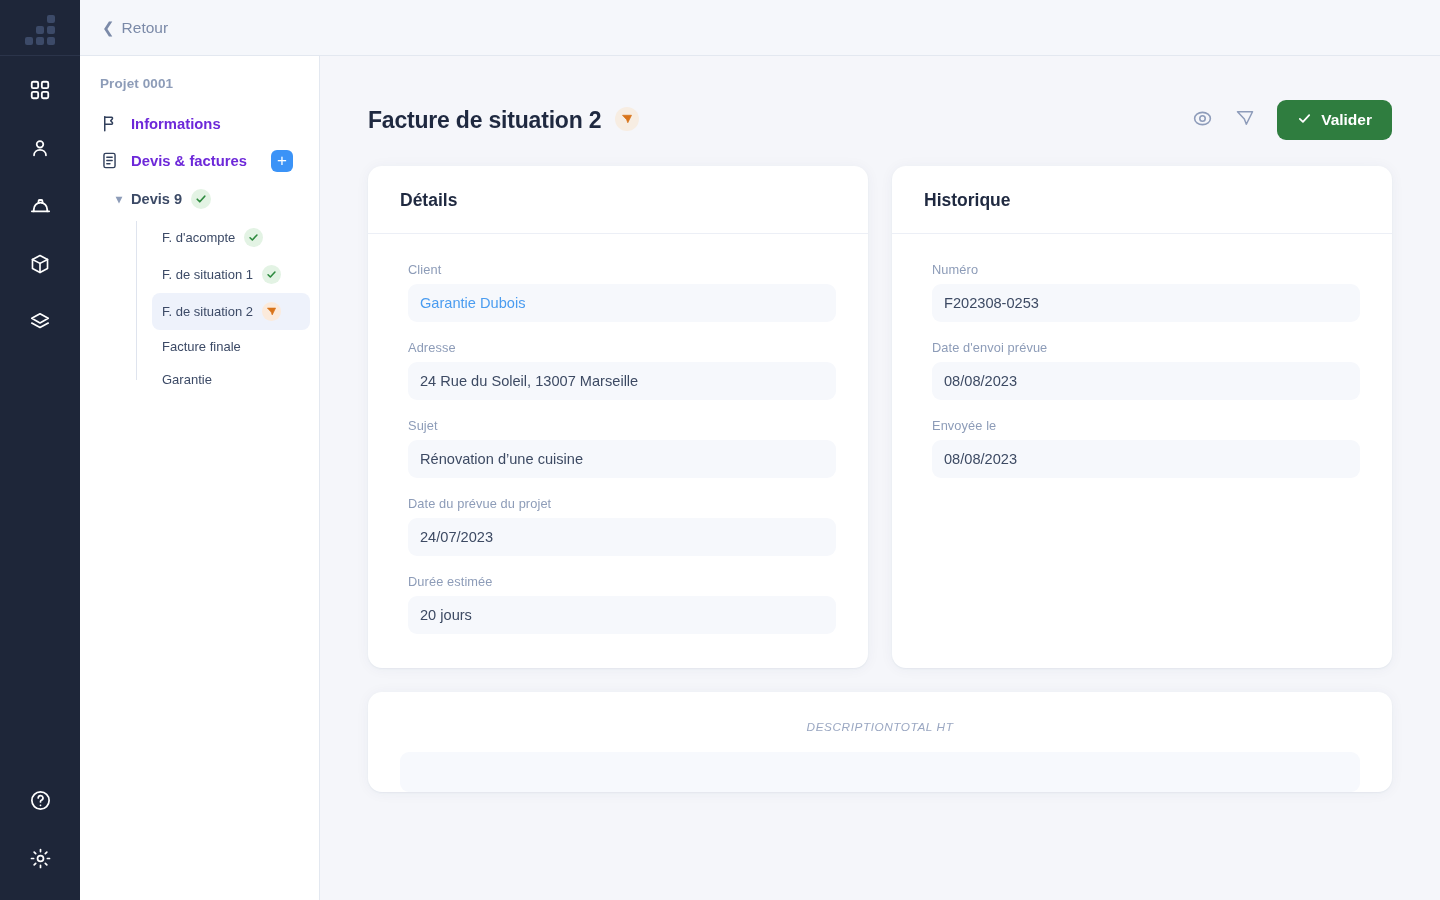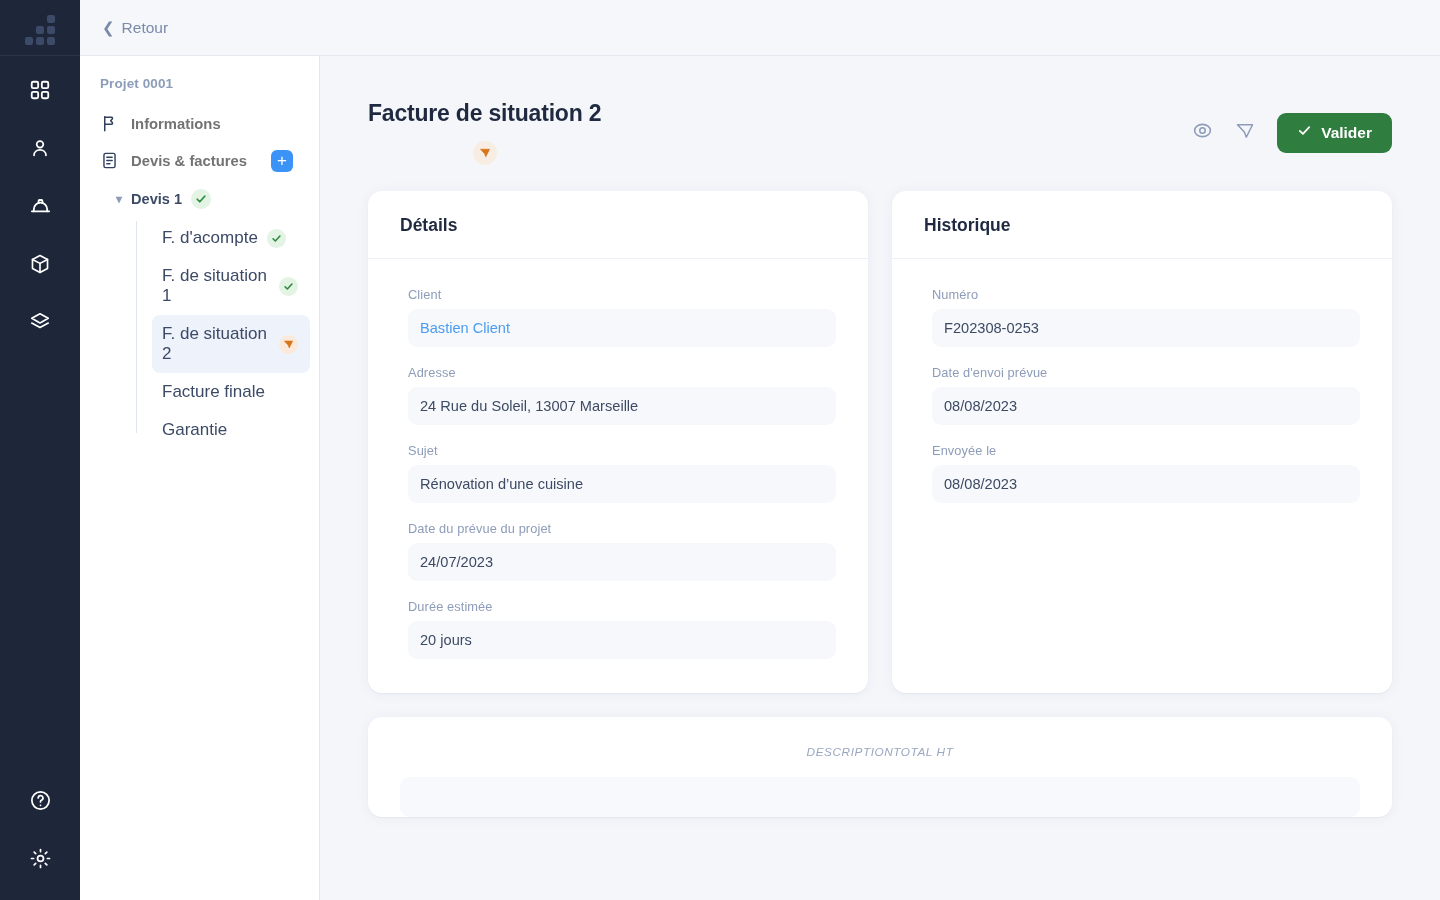--- a/index.html
+++ b/index.html
@@ -65,21 +65,21 @@
   }
   .back-chev { font-size: 15px; line-height: 1; color: #7b8aa8; }
   .leftpane-body { padding: 16px 0 0 0; flex: 1; border-right: 1px solid #e3e8f0; }
   .proj-label {
     color: #8d9cb8; font-size: 13.5px; font-weight: 600;
     padding: 4px 0 14px 20px; letter-spacing: .1px;
   }
   .nav-item {
     display: flex; align-items: center; gap: 12px;
     padding: 9px 14px 9px 20px; cursor: pointer;
-    color: #737373; font-size: 14.8px; font-weight: 600;
+    color: #6d28d9; font-size: 14.8px; font-weight: 600;
   }
   .nav-item .ico { color: #32405c; display: flex; }
   .nav-row { display: flex; align-items: center; justify-content: space-between; padding-right: 18px; }
   .plus-btn {
     width: 22px; height: 22px; border-radius: 6px; background: #3b93f7;
     color: #fff; display: flex; align-items: center; justify-content: center;
     font-size: 17px; line-height: 1; font-weight: 400; cursor: pointer;
     margin-right: 8px;
   }
   .group-head {
@@ -90,21 +90,21 @@
   .chev-d { color: #8d9cb8; font-size: 12px; line-height: 1; }
   .subtree { position: relative; margin-left: 56px; padding-left: 0; }
   .subtree::before {
     content: ""; position: absolute; left: 0; top: 2px; bottom: 16px;
     width: 1px; background: #dfe4ee;
   }
   .sub-item {
     display: flex; align-items: center; gap: 9px;
     margin-left: 16px; padding: 9px 12px 9px 10px;
     border-radius: 8px; cursor: pointer;
-    color: #3c4a66; font-size: 17px; font-weight: 500;
+    color: #3c4a66; font-size: 13px; font-weight: 500;
     width: 158px;
   }
   .sub-item.active { background: #eef2fb; }
   .badge {
     width: 19px; height: 19px; border-radius: 50%;
     display: inline-flex; align-items: center; justify-content: center;
     flex: 0 0 19px;
   }
   .badge.ok { background: #e3f3e4; color: #2d8a3e; }
   .badge.sent { background: #fbeadb; color: #da7116; }
@@ -115,21 +115,21 @@
     flex: 1; height: 900px; background: #f5f6fa;
     display: flex; flex-direction: column; overflow: hidden;
   }
   .main-top { height: 56px; background: #f5f7fb; border-bottom: 1px solid #e3e8f0; }
   .main-body { flex: 1; padding: 0 48px; overflow: hidden; }
 
   .page-head {
     display: flex; align-items: center; justify-content: space-between;
     padding: 44px 0 26px 0;
   }
-  .page-title-wrap { display: flex; align-items: center; gap: 14px; flex-direction: column; }
+  .page-title-wrap { display: flex; align-items: flex-start; gap: 14px; }
   .page-title { font-size: 23px; font-weight: 700; color: #1f2940; letter-spacing: -.2px; }
   .title-badge { width: 24px; height: 24px; border-radius: 50%; background: #f7ede2;
     display: flex; align-items: center; justify-content: center; color: #d9741a; }
   .head-actions { display: flex; align-items: center; gap: 22px; }
   .icon-btn { color: #8e9cba; cursor: pointer; display: flex; }
   .btn-valider {
     background: #2f7d3f; color: #ffffff; border: none; border-radius: 9px;
     height: 40px; padding: 0 20px; display: flex; align-items: center; gap: 9px;
     font-size: 15.5px; font-weight: 600; cursor: pointer;
     font-family: "Liberation Sans", sans-serif;
@@ -289,21 +289,21 @@
           </span>
           <span>Devis &amp; factures</span>
         </div>
         <div class="plus-btn">
           <span>+</span>
         </div>
       </div>
 
       <div class="group-head">
         <span class="chev-d">▾</span>
-        <span>Devis 1</span>
+        <span>Devis 9</span>
         <span class="badge ok lg">
           <svg width="12" height="12" viewBox="0 0 24 24" fill="none" stroke="#2d8a3e" stroke-width="3.4" stroke-linecap="round" stroke-linejoin="round">
               <path d="M4.5 12.5 9.5 17.5 19.5 6.5"></path>
             </svg>
         </span>
       </div>
 
       <div class="subtree">
         <div class="sub-item">
           <span>F. d'acompte</span>
@@ -380,21 +380,21 @@
         </div>
       </div>
 
       <div class="cards-row">
 
         <div class="card card-half">
           <div class="card-head">Détails</div>
           <div class="card-body tall">
             <div class="field">
               <div class="field-label">Client</div>
-              <div class="field-box link">Bastien Client</div>
+              <div class="field-box link">Garantie Dubois</div>
             </div>
             <div class="field">
               <div class="field-label">Adresse</div>
               <div class="field-box">24 Rue du Soleil, 13007 Marseille</div>
             </div>
             <div class="field">
               <div class="field-label">Sujet</div>
               <div class="field-box">Rénovation d’une cuisine</div>
             </div>
             <div class="field">

